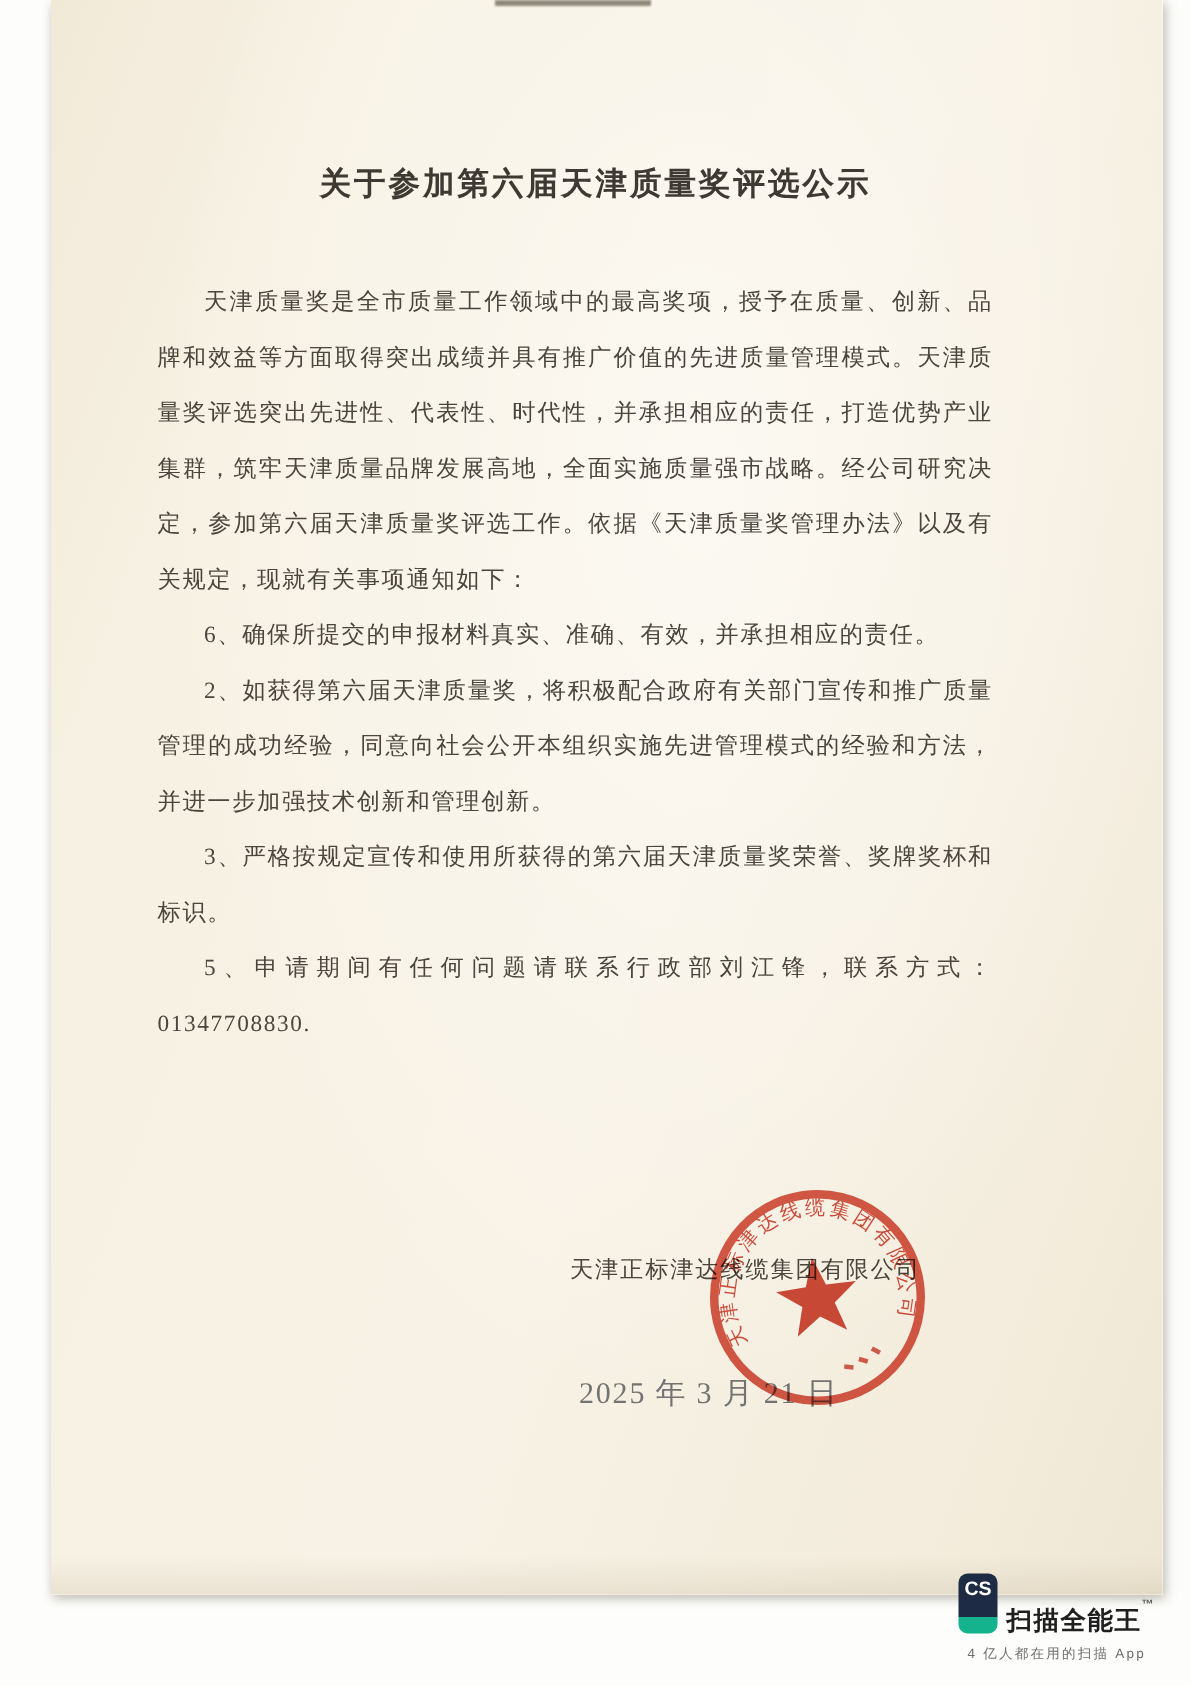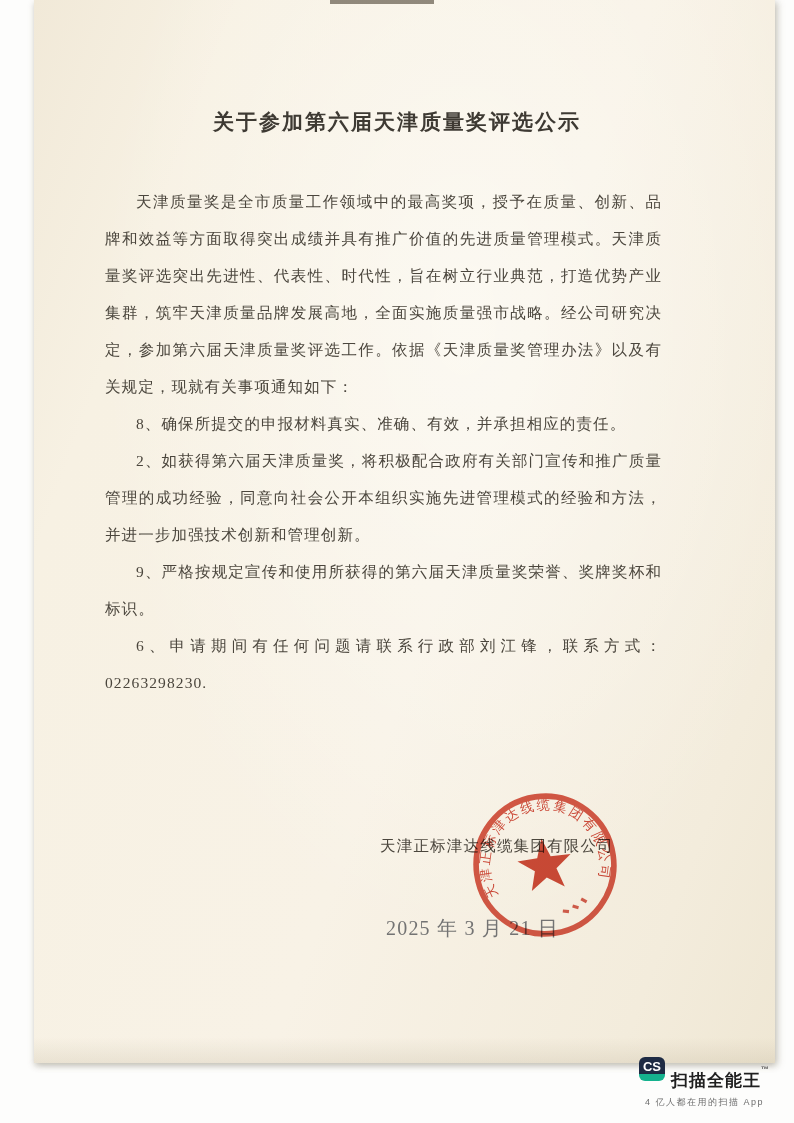--- a/index.html
+++ b/index.html
@@ -60,21 +60,21 @@
     transform: rotate(-8deg);
   }
 
   
   .watermark {
     position: absolute; right: 24px; bottom: 14px;
     display: flex; flex-direction: column; align-items: center;
   }
   .wm-row { display: flex; align-items: center; gap: 6px; }
   .cs-logo {
-    width: 26px; height: 24px; border-radius: 6px;
+    width: 26px; height: 40px; border-radius: 6px;
     background: linear-gradient(to bottom, #1e2b44 0%, #1e2b44 72%, #15b28e 72%, #15b28e 100%);
     color: #ffffff; font-family: "Liberation Sans", sans-serif;
     font-weight: 700; font-size: 13px;
     display: flex; align-items: flex-start; justify-content: center;
     line-height: 19px;
   }
   .wm-name {
     font-family: "Liberation Sans", sans-serif;
     font-size: 17px; font-weight: 600; color: #1f1f1f; letter-spacing: 1px;
     position: relative;
@@ -91,25 +91,25 @@
 <body>
 
 <div class="scan-stage">
 
   <div class="paper"></div>
   <div class="artifact-top"></div>
 
   <h1 class="doc-title">关于参加第六届天津质量奖评选公示</h1>
 
   <div class="doc-body">
-    <p>天津质量奖是全市质量工作领域中的最高奖项，授予在质量、创新、品牌和效益等方面取得突出成绩并具有推广价值的先进质量管理模式。天津质量奖评选突出先进性、代表性、时代性，旨在树立行业典范，打造优势产业集群，筑牢天津质量品牌发展高地，全面实施质量强市战略。经公司研究决定，参加第六届天津质量奖评选工作。依据《天津质量奖管理办法》以及有关规定，现就有关事项通知如下：</p>
-    <p>8、确保所提交的申报材料真实、准确、有效，并承担相应的责任。</p>
+    <p>天津质量奖是全市质量工作领域中的最高奖项，授予在质量、创新、品牌和效益等方面取得突出成绩并具有推广价值的先进质量管理模式。天津质量奖评选突出先进性、代表性、时代性，并承担相应的责任，打造优势产业集群，筑牢天津质量品牌发展高地，全面实施质量强市战略。经公司研究决定，参加第六届天津质量奖评选工作。依据《天津质量奖管理办法》以及有关规定，现就有关事项通知如下：</p>
+    <p>6、确保所提交的申报材料真实、准确、有效，并承担相应的责任。</p>
     <p>2、如获得第六届天津质量奖，将积极配合政府有关部门宣传和推广质量管理的成功经验，同意向社会公开本组织实施先进管理模式的经验和方法，并进一步加强技术创新和管理创新。</p>
-    <p>9、严格按规定宣传和使用所获得的第六届天津质量奖荣誉、奖牌奖杯和标识。</p>
-    <p>6、申请期间有任何问题请联系行政部刘江锋，联系方式：02263298230.</p>
+    <p>3、严格按规定宣传和使用所获得的第六届天津质量奖荣誉、奖牌奖杯和标识。</p>
+    <p>5、申请期间有任何问题请联系行政部刘江锋，联系方式：01347708830.</p>
   </div>
 
   <div class="sig-company">天津正标津达线缆集团有限公司</div>
   <div class="sig-date">2025 年 3 月 21 日</div>
 
   <svg class="seal" viewBox="0 0 146 146">
     <circle cx="73" cy="73" r="67" fill="none" stroke="#cf3a26" stroke-width="5.5" opacity="0.9"></circle>
     <path id="sealArc" d="M 24.1 95.8 A 54 54 0 1 1 121.9 95.8" fill="none"></path>
     <text font-size="13" fill="#cc3524" letter-spacing="2.4" opacity="0.95" font-family="Liberation Serif, serif">
       <textPath href="#sealArc" startOffset="0">天津正标津达线缆集团有限公司</textPath>

